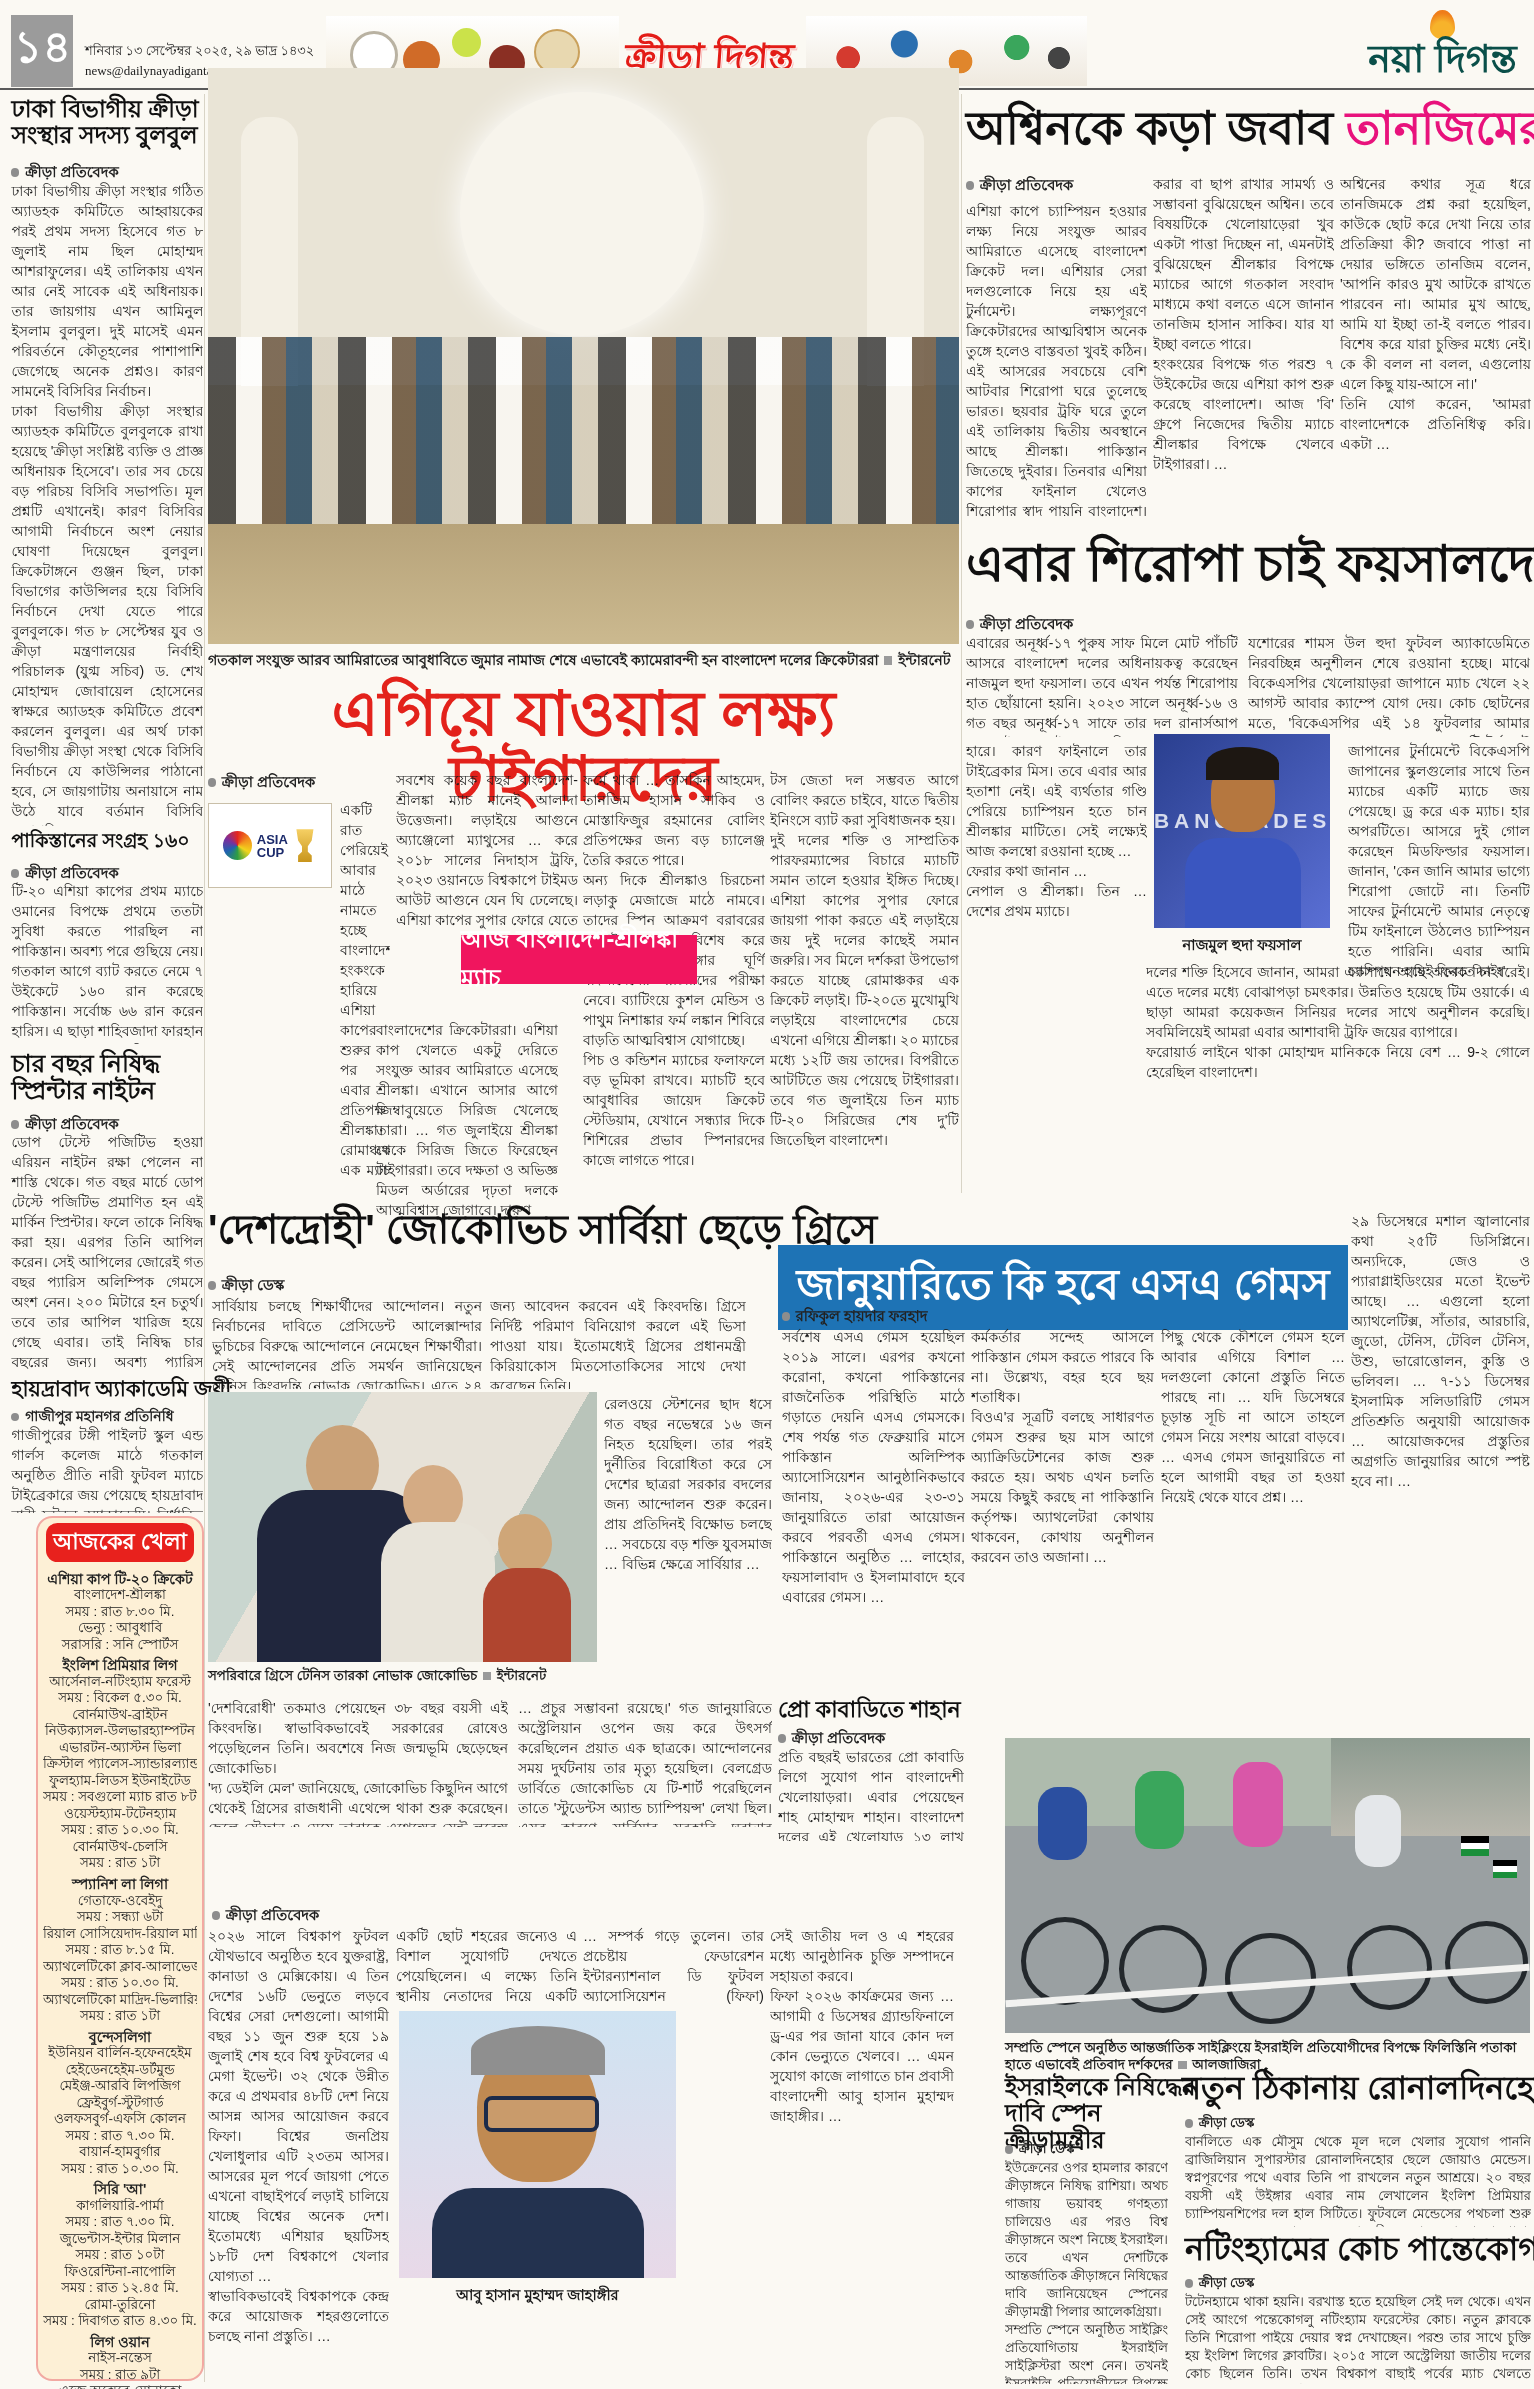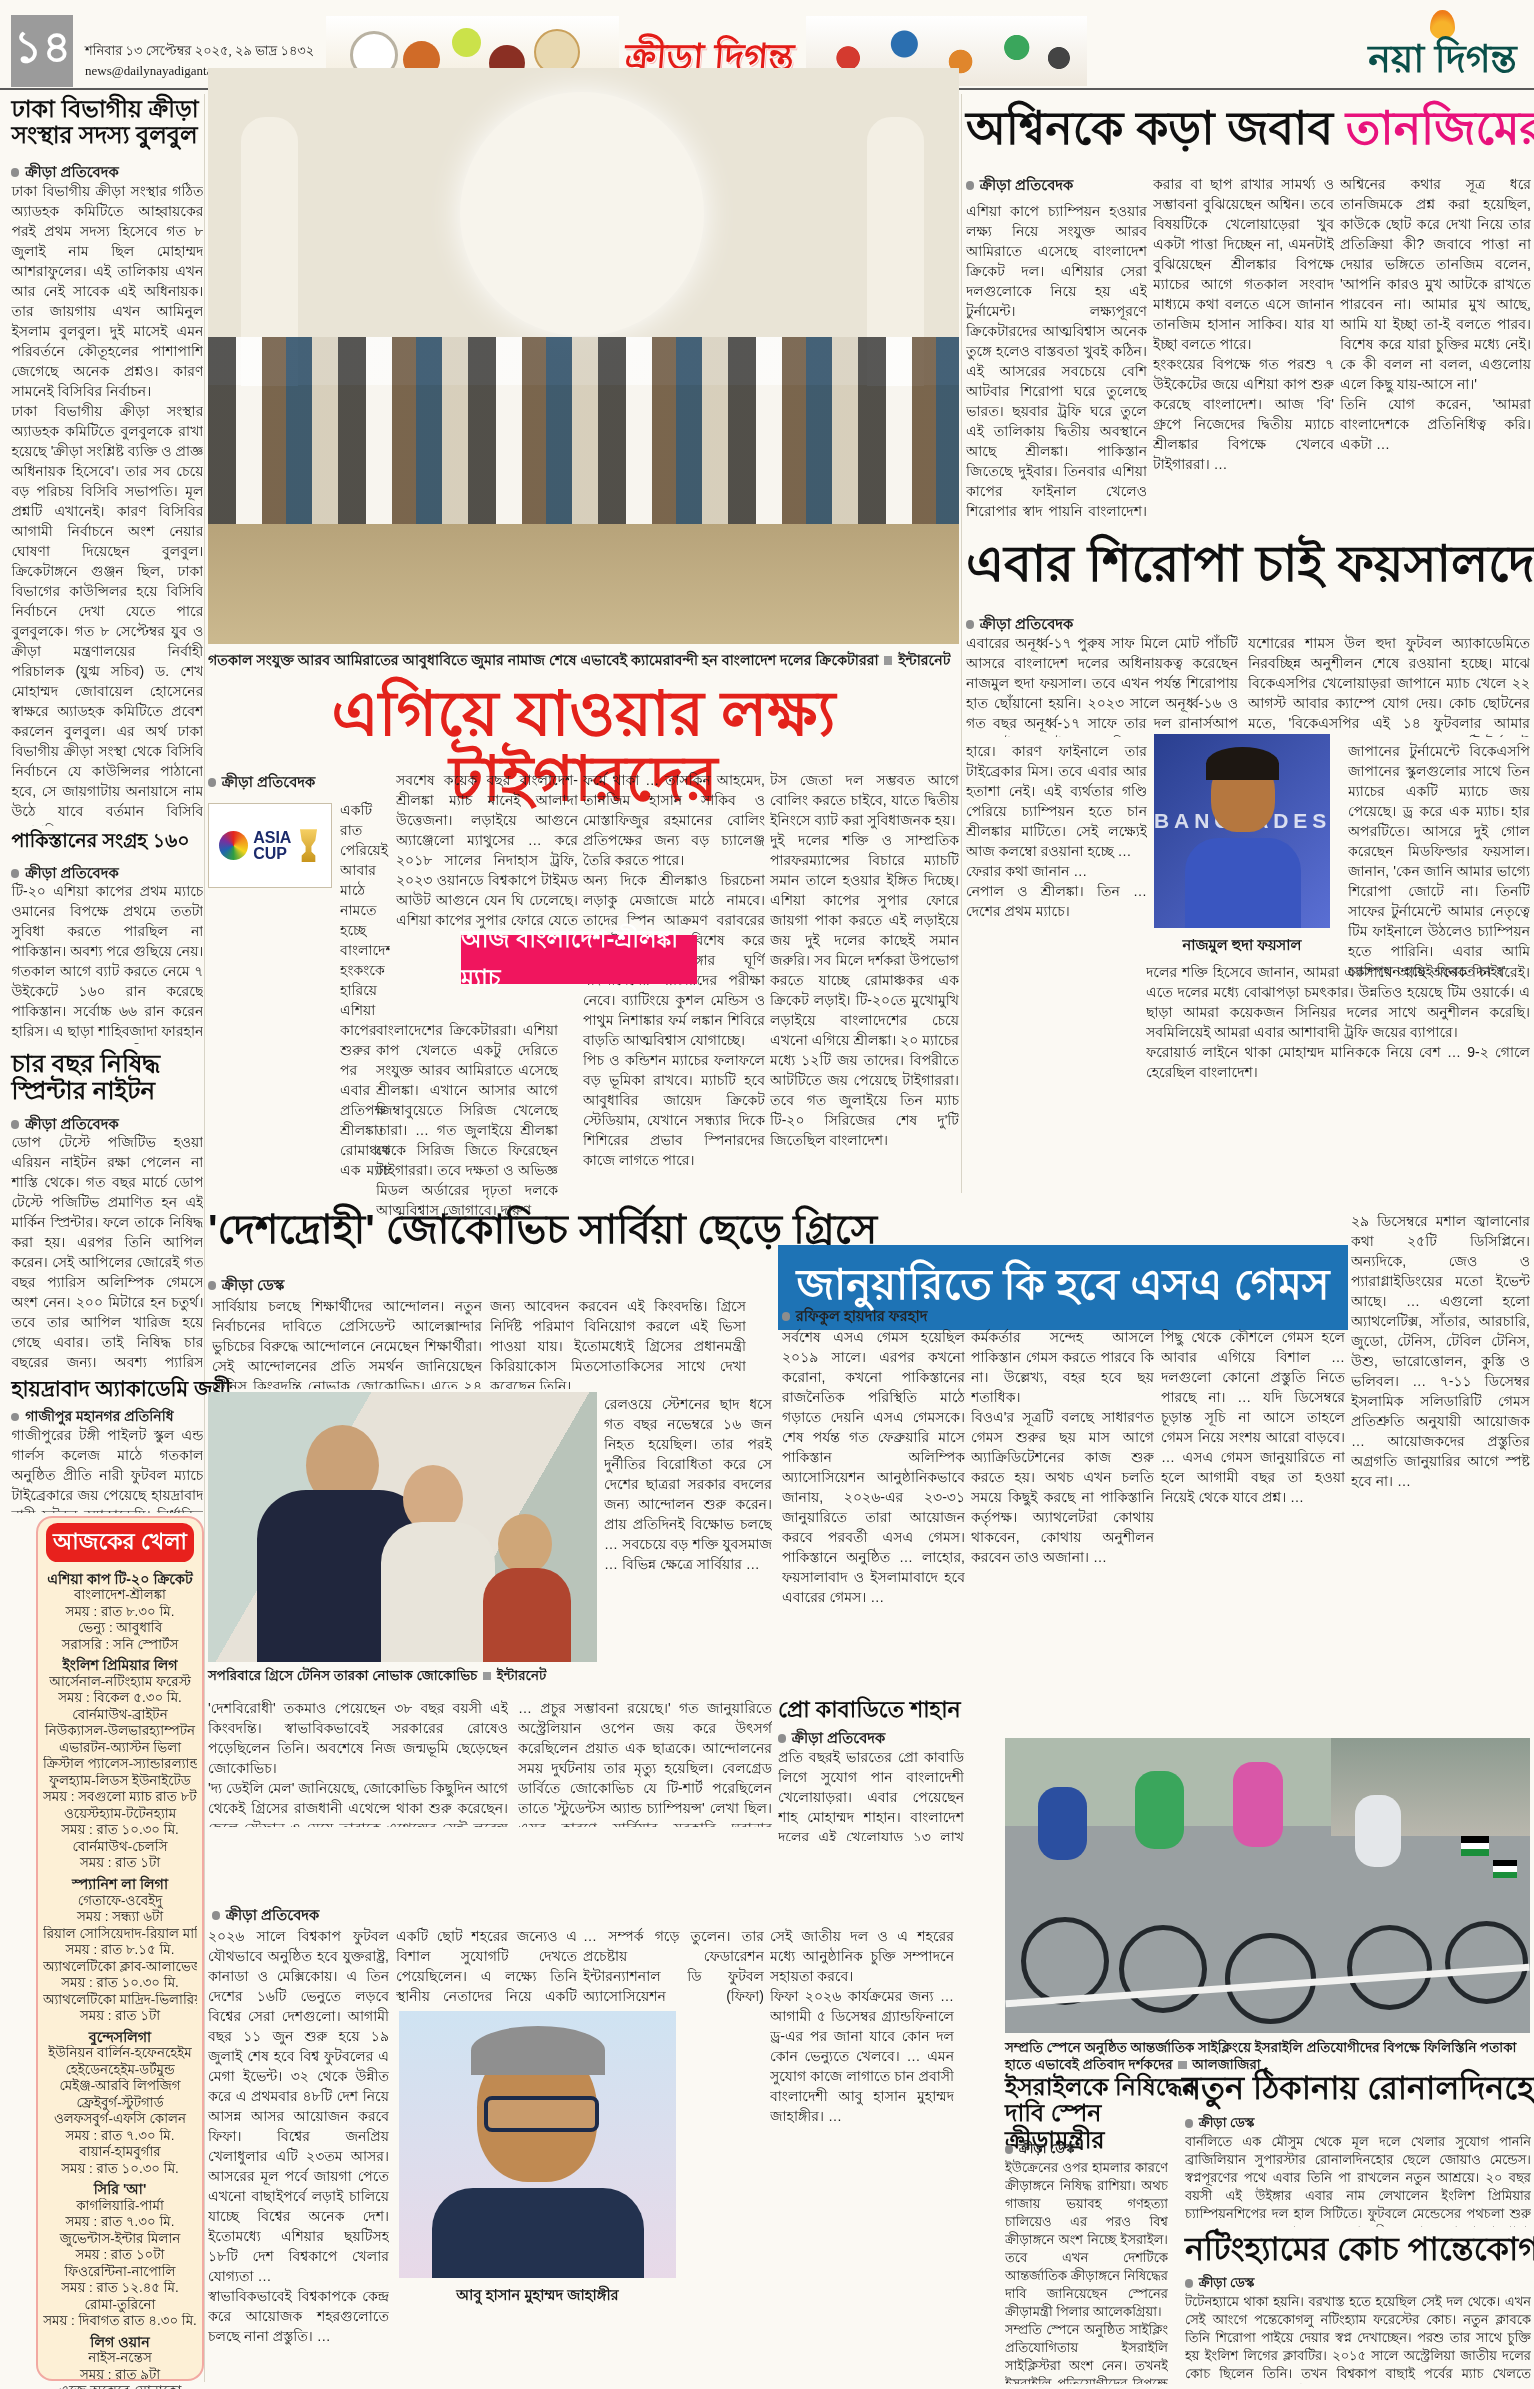--- a/index.html
+++ b/index.html
@@ -28,21 +28,21 @@
   .matchbox{background:#f0155e;color:#fff;font-size:23.6px;font-weight:800;display:flex;align-items:center;justify-content:center;z-index:6;}
   
   .todaybox{background:#fdf0d6;border:2.4px solid #f2a9a2;border-radius:16.3px;}
   .todayhdr{background:#e8211d;color:#fff;font-size:22px;font-weight:800;border-radius:11.4px;display:flex;align-items:center;justify-content:center;height:39px;margin:4.9px 8.1px 3.3px 8.1px;}
   .fixtures{text-align:center;font-size:13.4px;line-height:16.5px;color:#222;padding:1.6px 4.9px;}
   .fx{white-space:nowrap;overflow:hidden;}
   .fx.hd{font-weight:800;font-size:14.2px;padding-top:4.1px;}
   
   .asialogo{border:0.8px solid #c9bfa8;background:#fff;width:122px;height:83px;float:left;margin:3.3px 8.1px 3.3px 0;display:flex;align-items:center;justify-content:center;gap:4.9px;}
   .fan{width:29px;height:29px;border-radius:50%;background:conic-gradient(#e4261f,#f2901d,#f2d41d,#2f9e43,#1f63b0,#7a2f9e,#e4261f);}
-  .asiatext{font-size:16px;font-weight:800;color:#1b2a6b;line-height:1;}
+  .asiatext{font-size:13px;font-weight:800;color:#1b2a6b;line-height:1;}
   .trophy{width:24.4px;height:33px;background:linear-gradient(#f6d064,#c8951c);clip-path:polygon(15% 0,85% 0,78% 34%,62% 52%,62% 68%,78% 80%,78% 100%,22% 100%,22% 80%,38% 68%,38% 52%,22% 34%);}
 </style>
 </head>
 <body>
 
 <div id="paper">
 
   <div class="abs pagenum" style="left:11.4px;top:14.7px;width:62px;height:72px;">১৪</div>
   <div class="abs dateline" style="left:85px;top:41px;width:244px;">
     <div>শনিবার ১৩ সেপ্টেম্বর ২০২৫, ২৯ ভাদ্র ১৪৩২</div>

